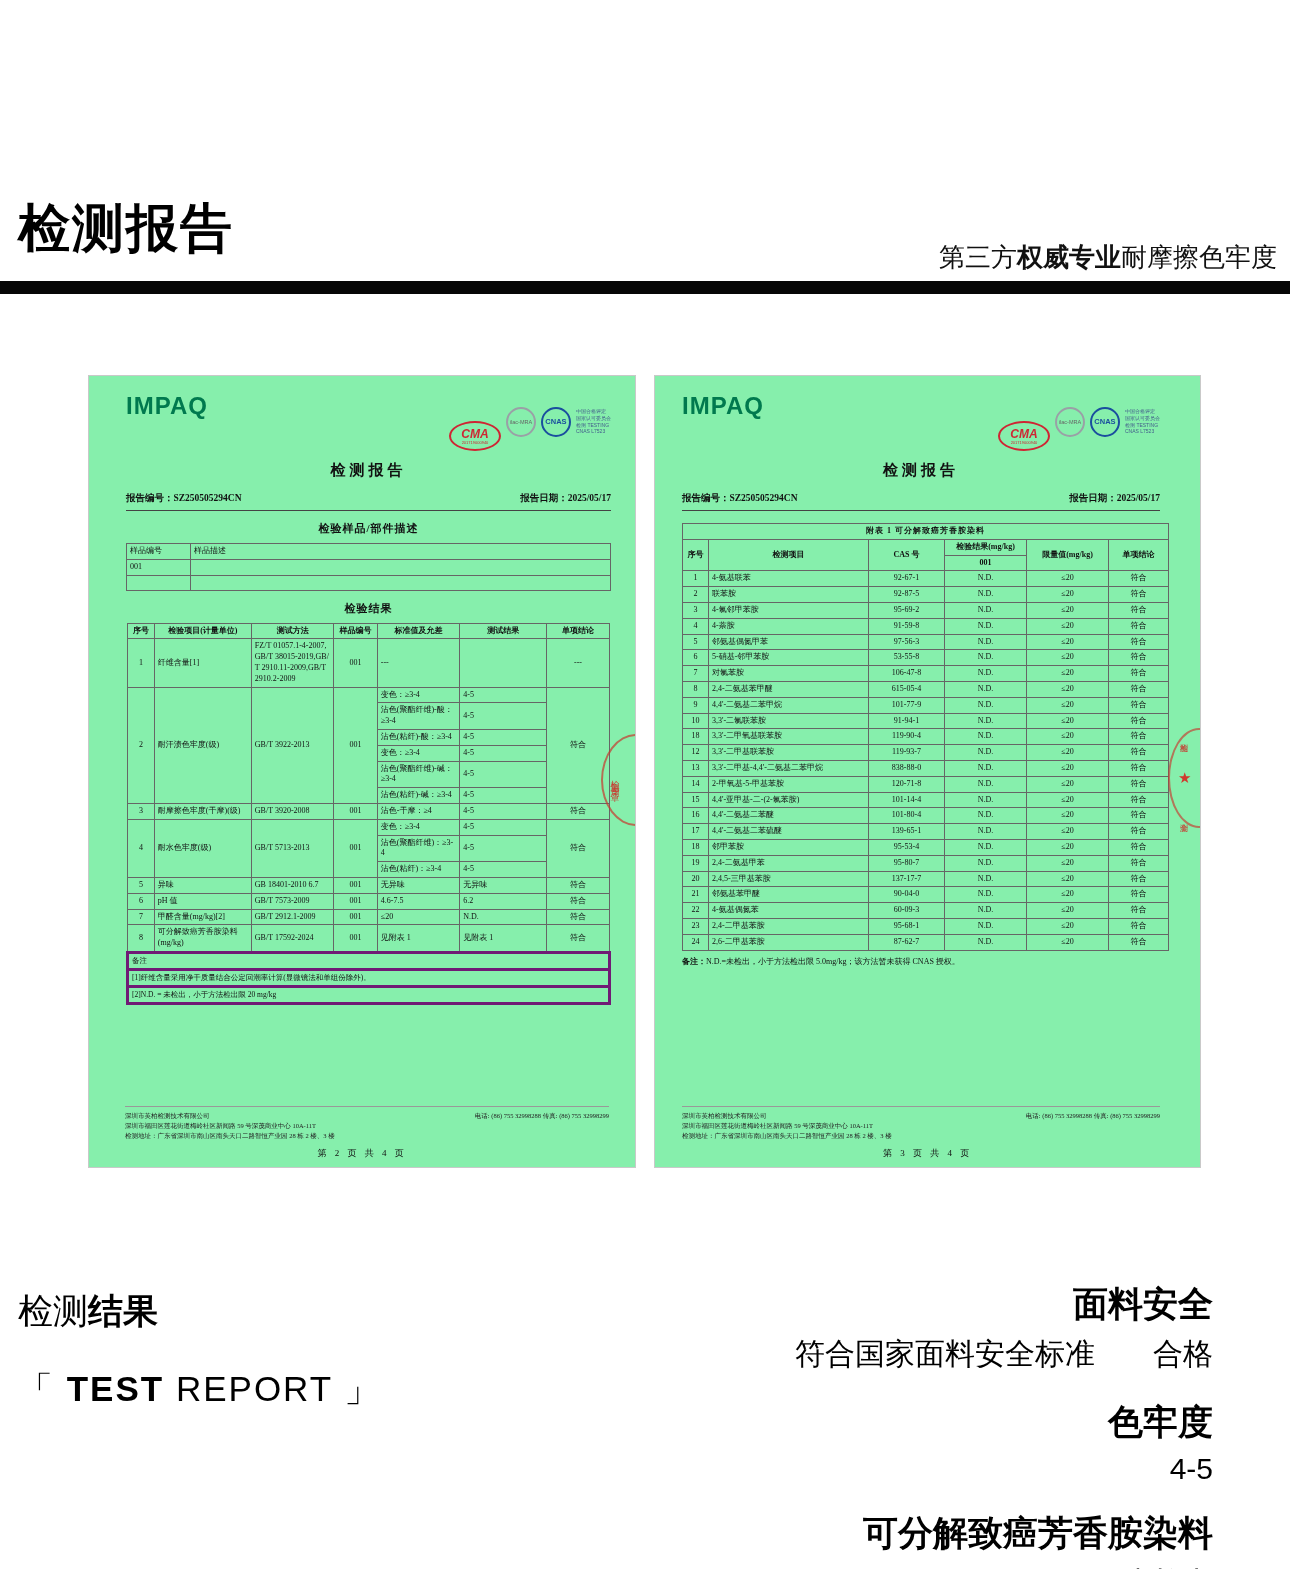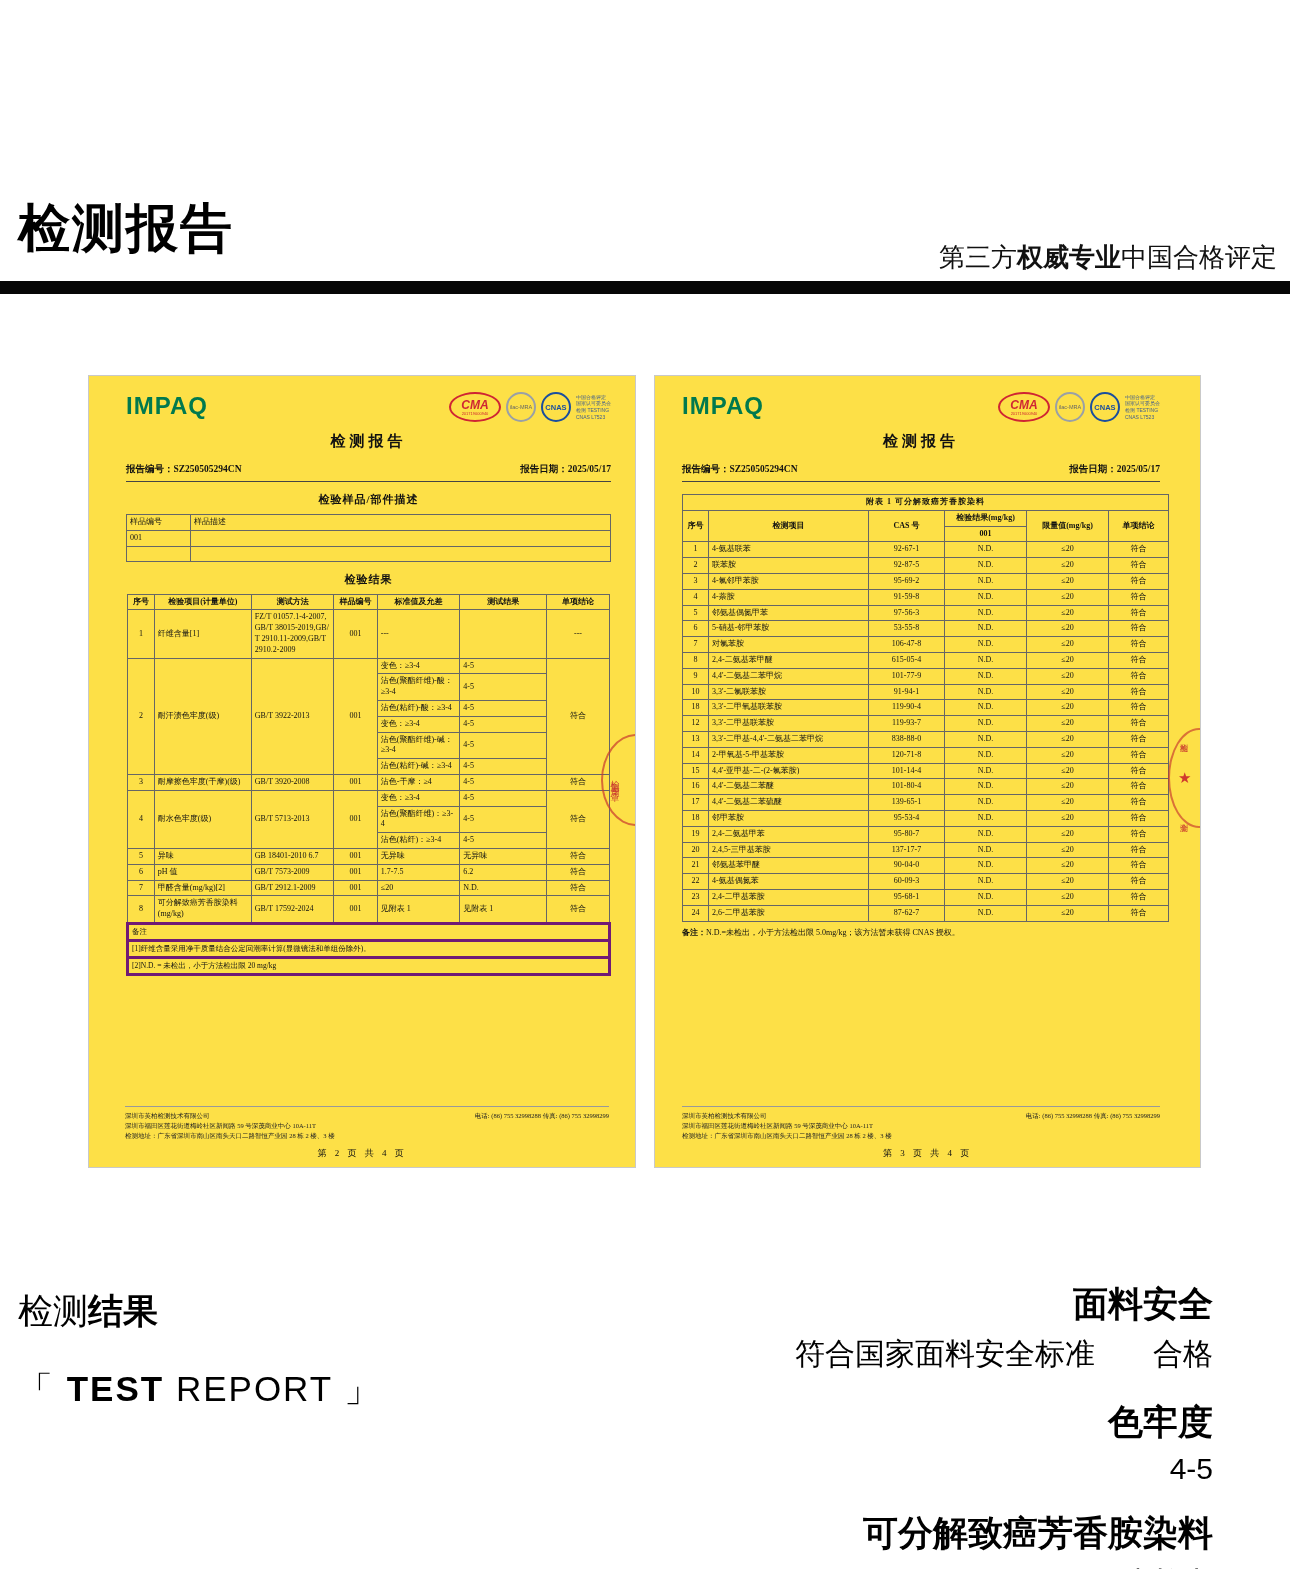--- a/index.html
+++ b/index.html
@@ -9,33 +9,33 @@
     font-family:"Liberation Sans", sans-serif; color:#000;
   }
 
   
   .main-title { position:absolute; left:18px; top:194px; font-size:52px; font-weight:900; letter-spacing:2px; }
   .main-subtitle { position:absolute; right:13px; top:240px; font-size:26px; color:#111; }
   .main-subtitle b { font-weight:800; }
   .black-bar { position:absolute; left:0; top:281px; width:1290px; height:13px; background:#060606; }
 
   
-  .doc { position:absolute; top:375px; height:793px; background:#fde047; border:1px solid #c9c9c9;
+  .doc { position:absolute; top:375px; height:793px; background:#86efac; border:1px solid #c9c9c9;
          overflow:hidden; font-family:"Liberation Serif", serif; color:#111; }
   .doc-left  { left:88px;  width:548px; }
   .doc-right { left:654px; width:547px; }
   .doc-left  .doc-inner { padding:16px 24px 0 37px; }
   .doc-right .doc-inner { padding:16px 40px 0 27px; }
 
   .doc-top { display:flex; justify-content:space-between; align-items:flex-start; }
   .logo { font-family:"Liberation Sans", sans-serif; font-size:24px; font-weight:800; color:#00794e; letter-spacing:1px; }
   .badges { display:flex; align-items:center; gap:5px; }
   .badge-cma { width:52px; height:30px; border:2px solid #cf2533; border-radius:50%; color:#cf2533;
                display:flex; flex-direction:column; align-items:center; justify-content:center;
-               font-family:"Liberation Sans", sans-serif; }
+               font-family:"Liberation Sans", sans-serif;margin-top:29px; }
   .badge-cma .t { font-size:12px; font-weight:800; font-style:italic; line-height:1; }
   .badge-cma .s { font-size:4px; line-height:1; margin-top:1px; }
   .badge-ilac { width:30px; height:30px; border-radius:50%; border:2px solid #9aa0a6; color:#666;
                 font-size:5.5px; display:flex; align-items:center; justify-content:center; text-align:center;
                 font-family:"Liberation Sans", sans-serif; }
   .badge-cnas { width:30px; height:30px; border-radius:50%; border:2px solid #1a4e9e; color:#1a4e9e;
                 font-weight:800; font-size:7.5px; display:flex; align-items:center; justify-content:center;
                 font-family:"Liberation Sans", sans-serif; }
   .cnas-caption { font-size:5px; line-height:1.35; color:#44608c; white-space:pre-line;
                   font-family:"Liberation Sans", sans-serif; }
@@ -88,21 +88,21 @@
   .br-label { font-size:35px; font-weight:800; margin-top:24px; }
   .br-label.first { margin-top:0; }
   .br-value { font-size:30px; margin-top:6px; font-weight:400; }
   .spacer { display:inline-block; width:58px; }
 </style>
 </head>
 <body>
 
 <div class="main-title">检测报告</div>
 <div class="main-subtitle">
-  <span>第三方</span><b>权威专业</b><span>中国合格评定</span>
+  <span>第三方</span><b>权威专业</b><span>耐摩擦色牢度</span>
 </div>
 <div class="black-bar"></div>
 
 <div class="doc doc-left">
   <div class="doc-inner">
     <div class="doc-top">
       <div class="logo">IMPAQ</div>
       <div class="badges">
         <div class="badge-cma">
           <span class="t">CMA</span>
@@ -238,21 +238,21 @@
             <td class="c">001</td>
             <td>无异味</td>
             <td>无异味</td>
             <td class="c">符合</td>
           </tr>
           <tr>
             <td class="c">6</td>
             <td>pH 值</td>
             <td>GB/T 7573-2009</td>
             <td class="c">001</td>
-            <td>1.7-7.5</td>
+            <td>4.6-7.5</td>
             <td>6.2</td>
             <td class="c">符合</td>
           </tr>
           <tr>
             <td class="c">7</td>
             <td>甲醛含量(mg/kg)[2]</td>
             <td>GB/T 2912.1-2009</td>
             <td class="c">001</td>
             <td>≤20</td>
             <td>N.D.</td>

